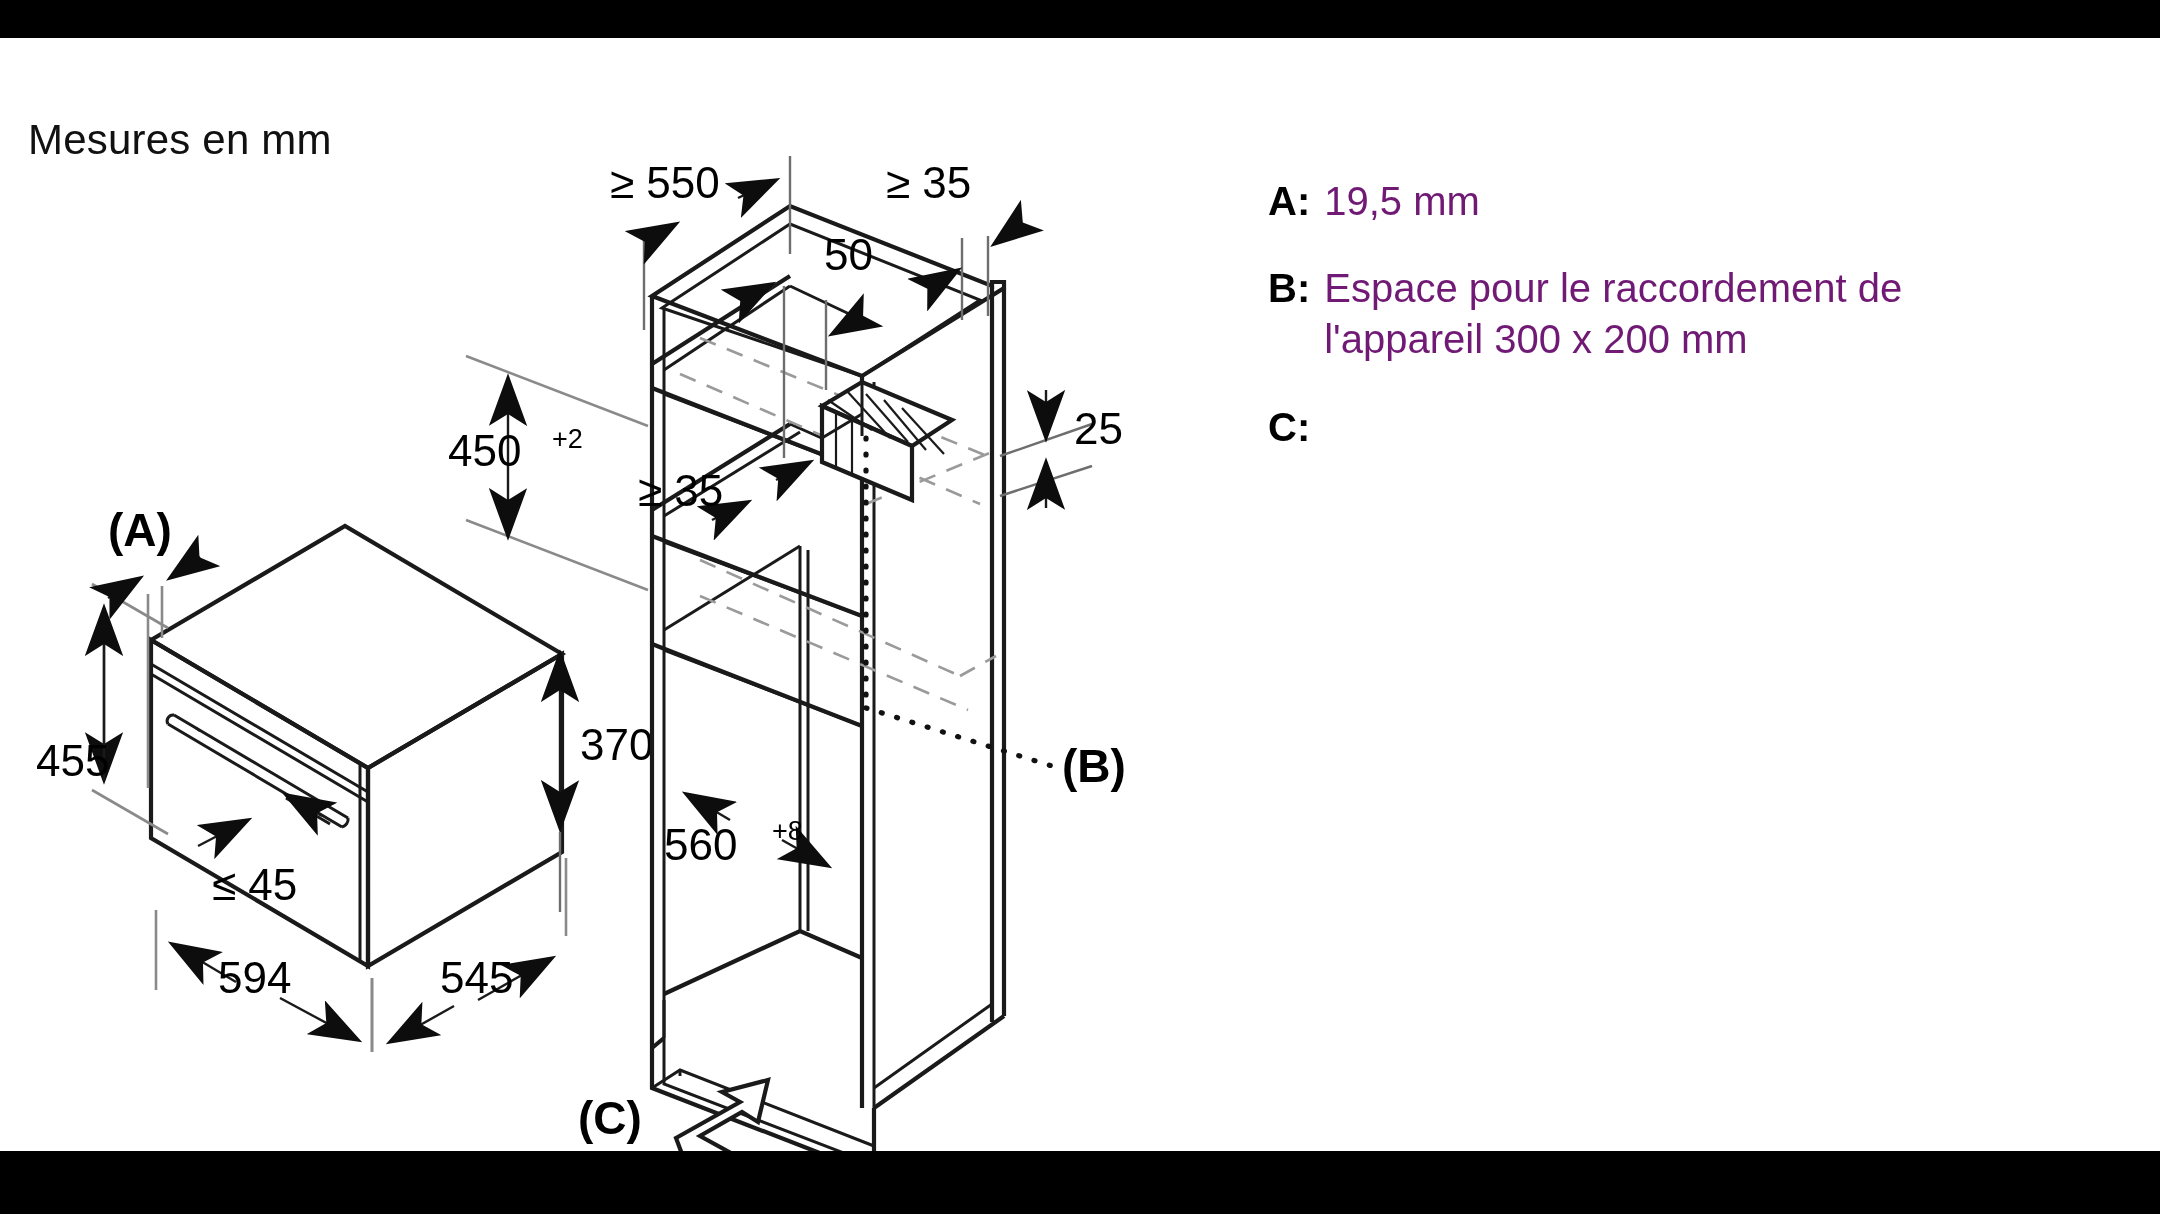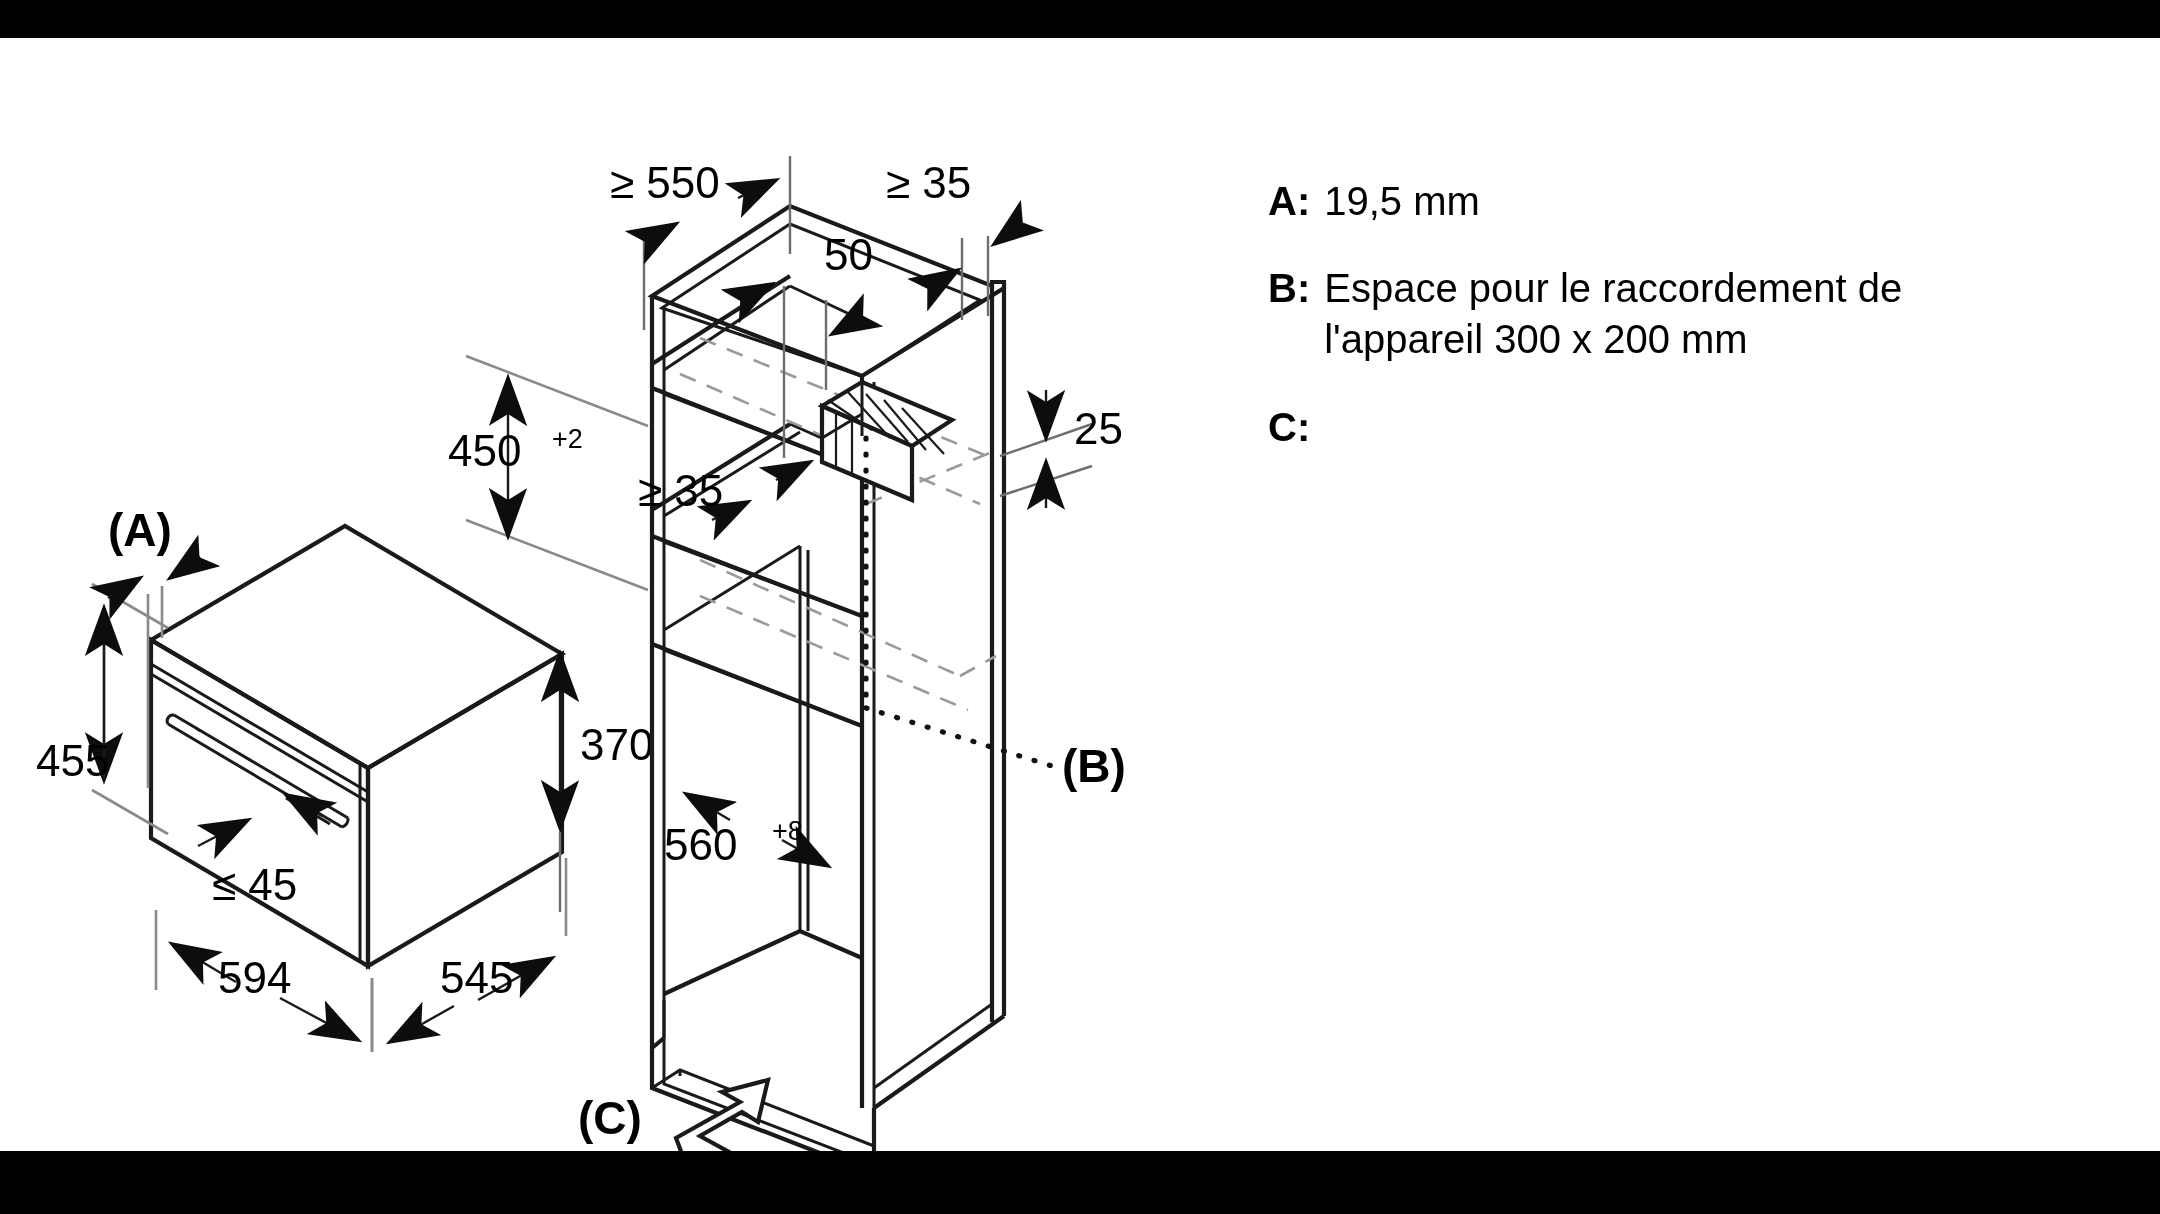--- a/index.html
+++ b/index.html
@@ -21,33 +21,34 @@
   .hatch{stroke:#1a1a1a;stroke-width:2.2;fill:none;}
   .wht{fill:#fff;}
   .arrowhd{fill:#0d0d0d;}
   .dimtxt{font-family:"Liberation Sans",sans-serif;font-size:44px;fill:#000;}
   .dimtxt-sup{font-family:"Liberation Sans",sans-serif;font-size:27px;fill:#000;}
   .boldlbl{font-family:"Liberation Sans",sans-serif;font-size:46px;font-weight:bold;fill:#000;}
   .title-txt{position:absolute;left:28px;top:78px;font-size:42px;color:#111;letter-spacing:.2px;}
   .legend{position:absolute;left:1268px;top:138px;width:800px;}
   .leg-row{display:flex;align-items:flex-start;margin-bottom:36px;}
   .leg-key{font-size:40px;font-weight:bold;color:#000;flex:0 0 auto;margin-right:14px;line-height:1.28;}
-  .leg-val{font-size:40px;color:#000000;line-height:1.28;}
+  .leg-val{font-size:40px;color:#701a75;line-height:1.28;}
   .leg-val sup{font-size:24px;vertical-align:super;}
 </style>
 </head>
 <body>
 
 <div id="stage">
 
   <div id="letterbox-top"></div>
   <div id="letterbox-bottom"></div>
 
   <div id="canvas">
 
+    <div class="title-txt">Mesures en mm</div>
 
     <div class="legend">
       <div class="leg-row">
         <span class="leg-key">A:</span>
         <span class="leg-val">19,5 mm</span>
       </div>
       <div class="leg-row">
         <span class="leg-key">B:</span>
         <span class="leg-val">Espace pour le raccordement de l'appareil 300 x 200 mm</span>
       </div>

